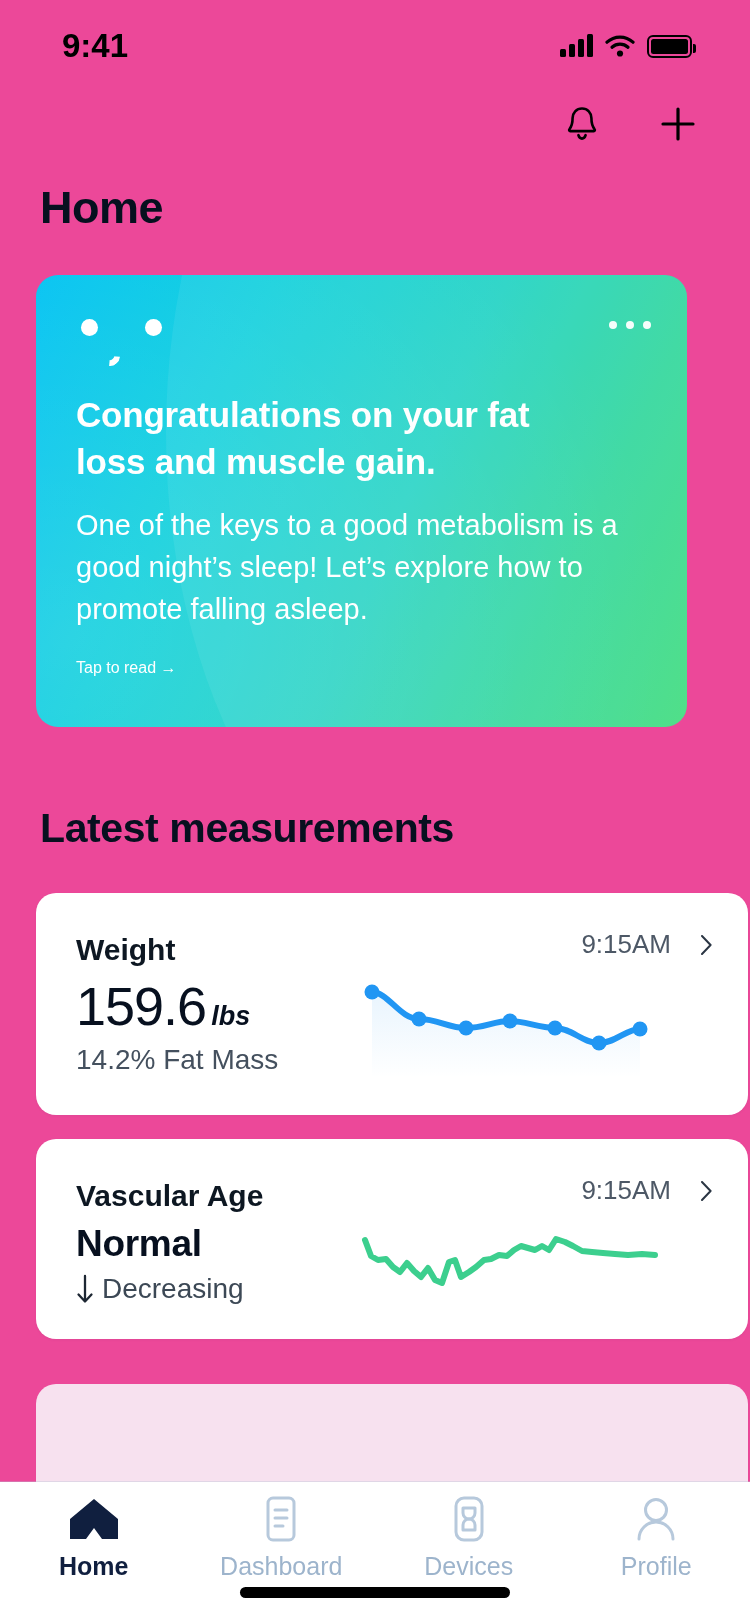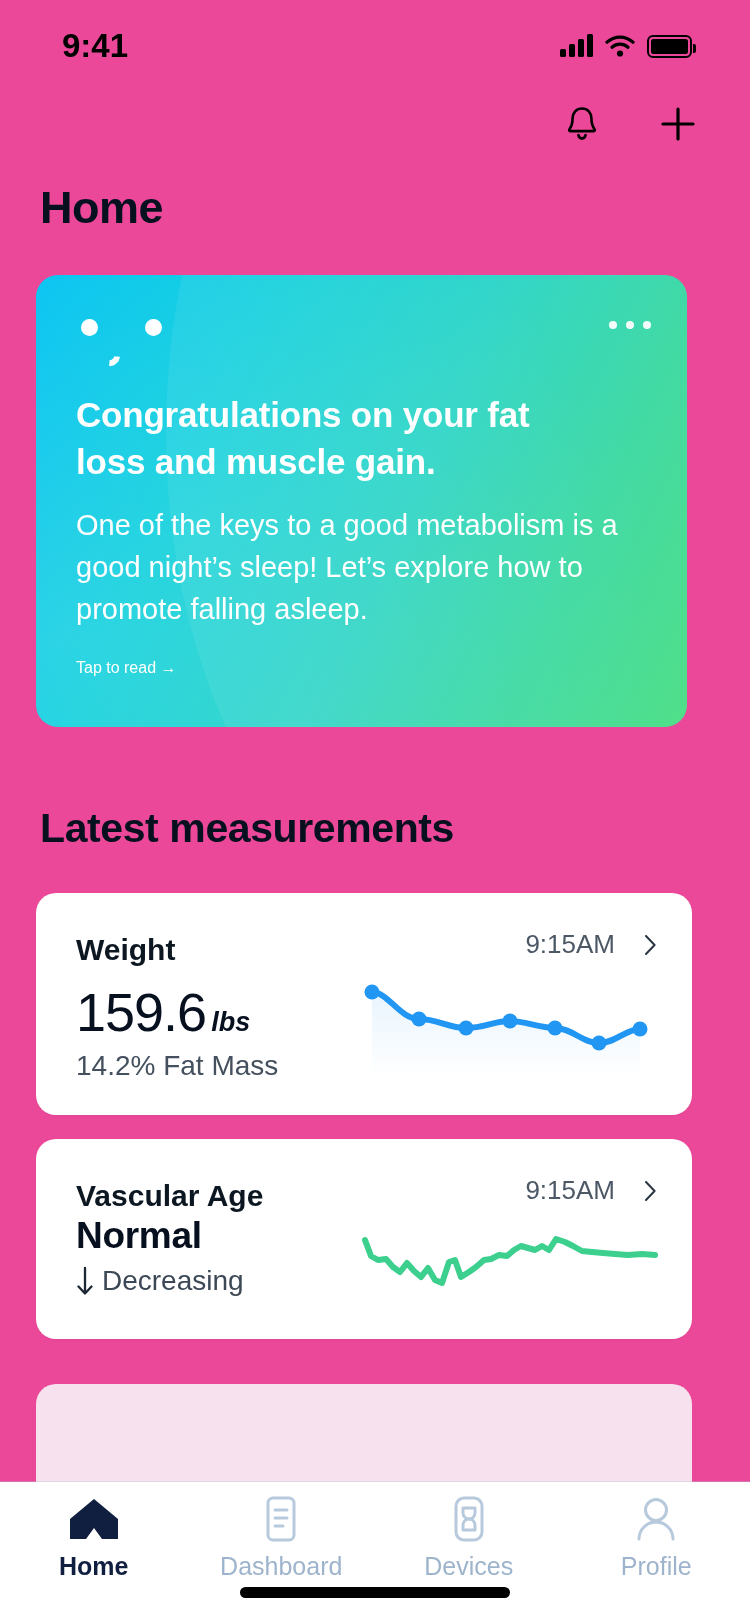--- a/index.html
+++ b/index.html
@@ -119,39 +119,39 @@
   }
 
   
   .section-heading {
     position:absolute; left: 40px; top: 805px;
     font-size: 41px; font-weight: 700; color:#07101f; letter-spacing:-0.4px;
   }
 
   
   .mcard {
-    position:absolute; left: 36px; width: 656px;
+    position:absolute; left: 36px; width: 712px;
     background:#fff; border-radius: 20px;
     box-shadow: 0 1px 3px rgba(28,50,90,0.05);
     overflow:hidden; cursor:pointer;
   }
   .mcard.weight { top: 893px; height: 222px; }
   .mcard.vascular { top: 1139px; height: 200px; }
   .mcard.ghost {
     top: 1384px; height: 120px;
     background:#fafcfe; opacity:0.85;
   }
 
   .mcard .left { position:absolute; left: 40px; top: 40px; }
   .m-label { font-size: 30px; font-weight: 600; color:#0d1722; }
-  .m-value-row { display:flex; align-items:baseline; margin-top: 16px; }
+  .m-value-row { display:flex; align-items:baseline; margin-top: 10px; }
   .m-value { font-size: 54px; font-weight: 400; color:#07101f; letter-spacing:-1px; line-height:1.1; }
   .m-unit { font-size: 27px; font-weight: 700; color:#07101f; margin-left:5px;font-style:italic; }
   .m-sub { font-size: 28px; font-weight: 400; color:#44505e; margin-top: 8px; }
-  .m-big { font-size: 37px; font-weight: 700; color:#07101f; margin-top: 2px; letter-spacing:-0.3px;}
+  .m-big { font-size: 37px; font-weight: 700; color:#07101f; margin-top: 10px; letter-spacing:-0.3px;}
   .m-trend { font-size: 28px; font-weight: 400; color:#3c4855; margin-top: 8px; display:flex; align-items:center; gap:8px;}
 
   .mcard .right {
     position:absolute; right: 36px; top: 36px;
     display:flex; align-items:center; gap: 30px;
   }
   .m-time { font-size: 26px; color:#4d5866; font-weight: 400; }
   .chev { width: 11px; height: 20px; }
 
   .spark { position:absolute; }

